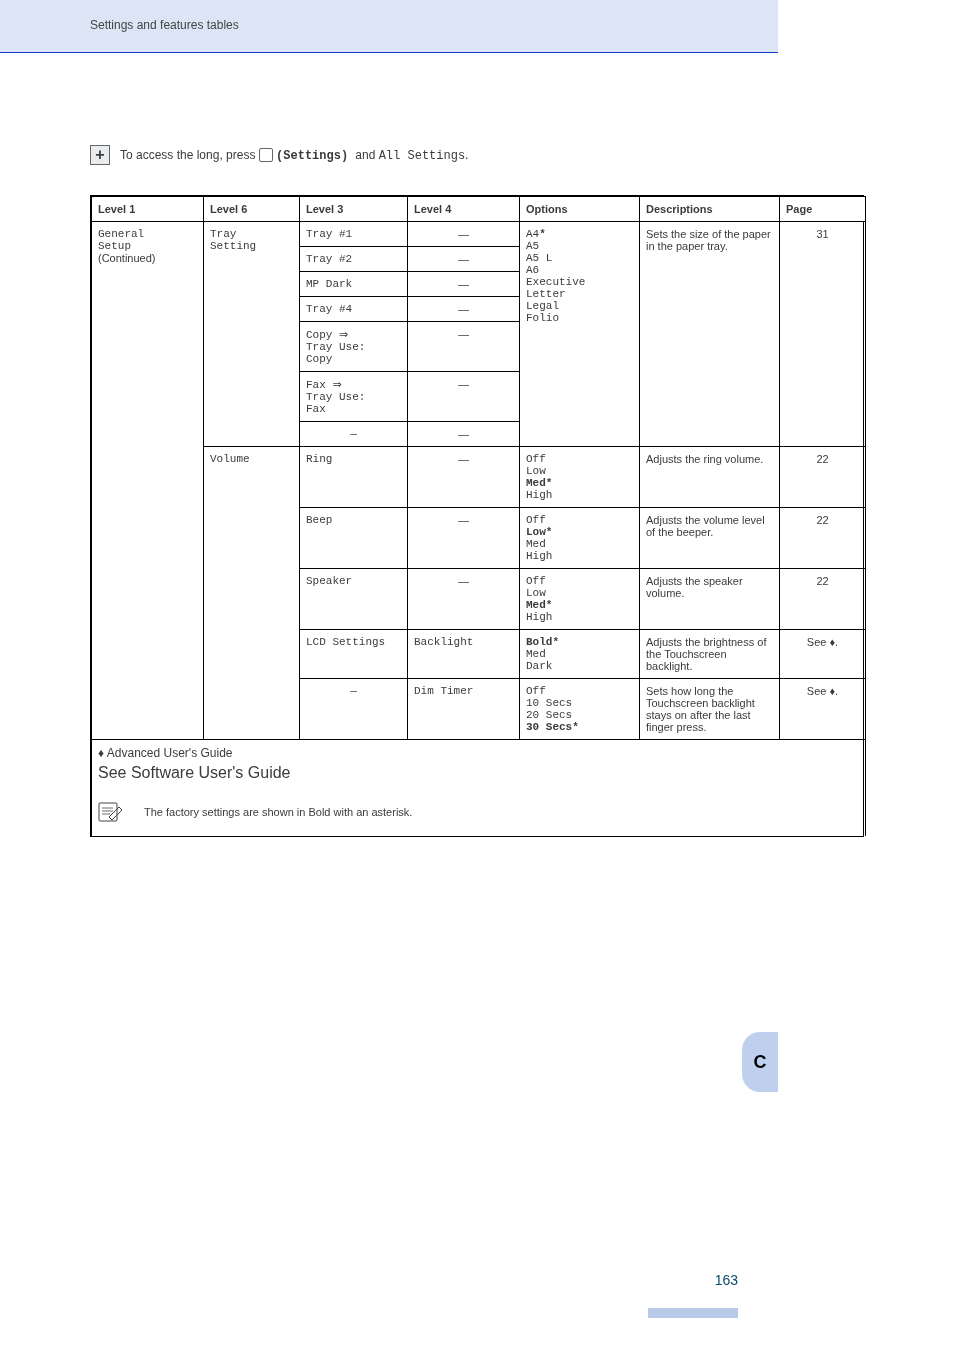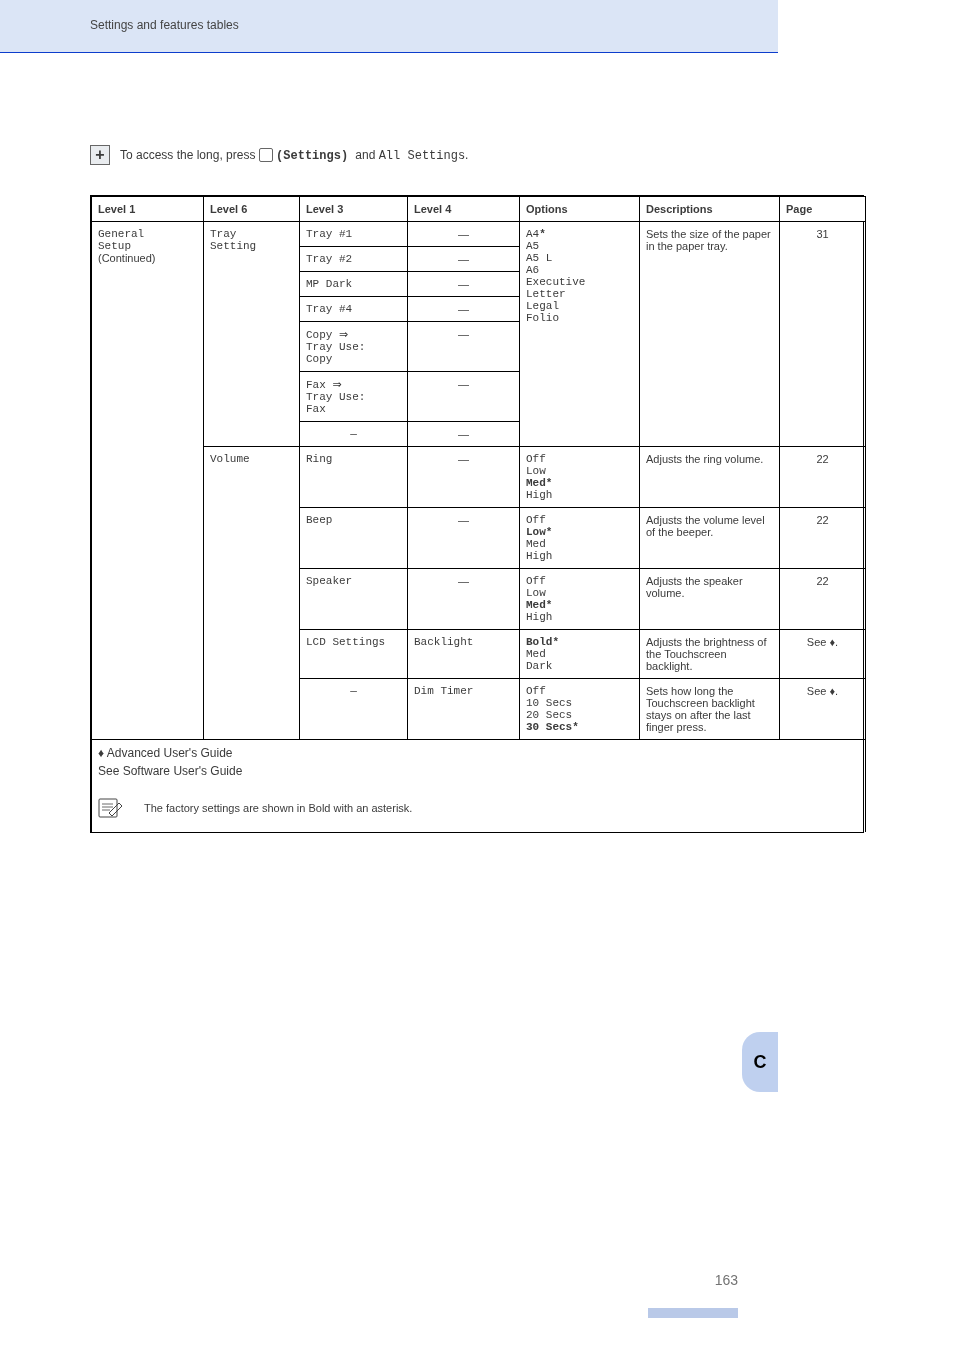--- a/index.html
+++ b/index.html
@@ -21,21 +21,21 @@
   col.c6 { width: 140px; }
   col.c7 { width: 86px; }
   th, td { border: 1px solid #000; padding: 6px 6px; vertical-align: top; font-size: 11px; color: #3b3b3b; }
   th { font-weight: bold; text-align: left; background: #fff; }
   .center { text-align: center; }
   .courier { font-family: "Courier New", monospace; }
   .arrow { font-family: Arial, sans-serif; }
   .factory-note-row td { border-top: 1px solid #000; border-bottom: none; }
   .factory-note { display: flex; align-items: center; gap: 20px; padding: 6px 0; }
   .note-icon { width: 26px; height: 24px; }
-  .pgnum { position: absolute; right: 40px; bottom: 60px; font-size: 14px; color: #737373; margin-left: 14px; }
+  .pgnum { position: absolute; right: 40px; bottom: 60px; font-size: 14px; color: #0c4a6e; margin-left: 14px; }
   .side-tab { position: absolute; right: 0; top: 1032px; width: 36px; height: 60px; background: #bfd0ef; border-top-left-radius: 18px; border-bottom-left-radius: 18px; display: flex; align-items: center; justify-content: center; color: #000; font-weight: bold; font-size: 18px; }
   .bottom-rule { position: absolute; bottom: 30px; right: 40px; width: 90px; height: 10px; background: #b9c9e8; }
 </style>
 </head>
 <body>
 <div class="page">
 
 <div class="top-band"></div>
 <div class="top-rule"></div>
 <div class="header-text">Settings and features tables</div>
@@ -140,21 +140,21 @@
     <td class="courier center">—</td>
     <td class="courier">Dim Timer</td>
     <td class="courier">Off<br>10 Secs<br>20 Secs<br><b>30 Secs*</b></td>
     <td>Sets how long the Touchscreen backlight stays on after the last finger press.</td>
     <td class="center">See ♦.</td>
   </tr>
 
   <tr>
     <td colspan="7" style="border-bottom:none; padding-top:6px;">
       <div style="font-size:12px; margin-bottom:4px;">♦  Advanced User's Guide</div>
-      <div style="font-size:12px;">  See Software User's Guide</div>
+      <div style="font-size:16px;">  See Software User's Guide</div>
     </td>
   </tr>
   <tr class="factory-note-row">
     <td colspan="7" style="border-top:none;">
       <div class="factory-note">
         <svg class="note-icon" viewBox="0 0 26 24">
           <rect x="1" y="3" width="18" height="18" rx="1" fill="none" stroke="#444" stroke-width="1"></rect>
           <line x1="4" y1="8" x2="15" y2="8" stroke="#444" stroke-width="0.8"></line>
           <line x1="4" y1="11" x2="15" y2="11" stroke="#444" stroke-width="0.8"></line>
           <line x1="4" y1="14" x2="12" y2="14" stroke="#444" stroke-width="0.8"></line>

